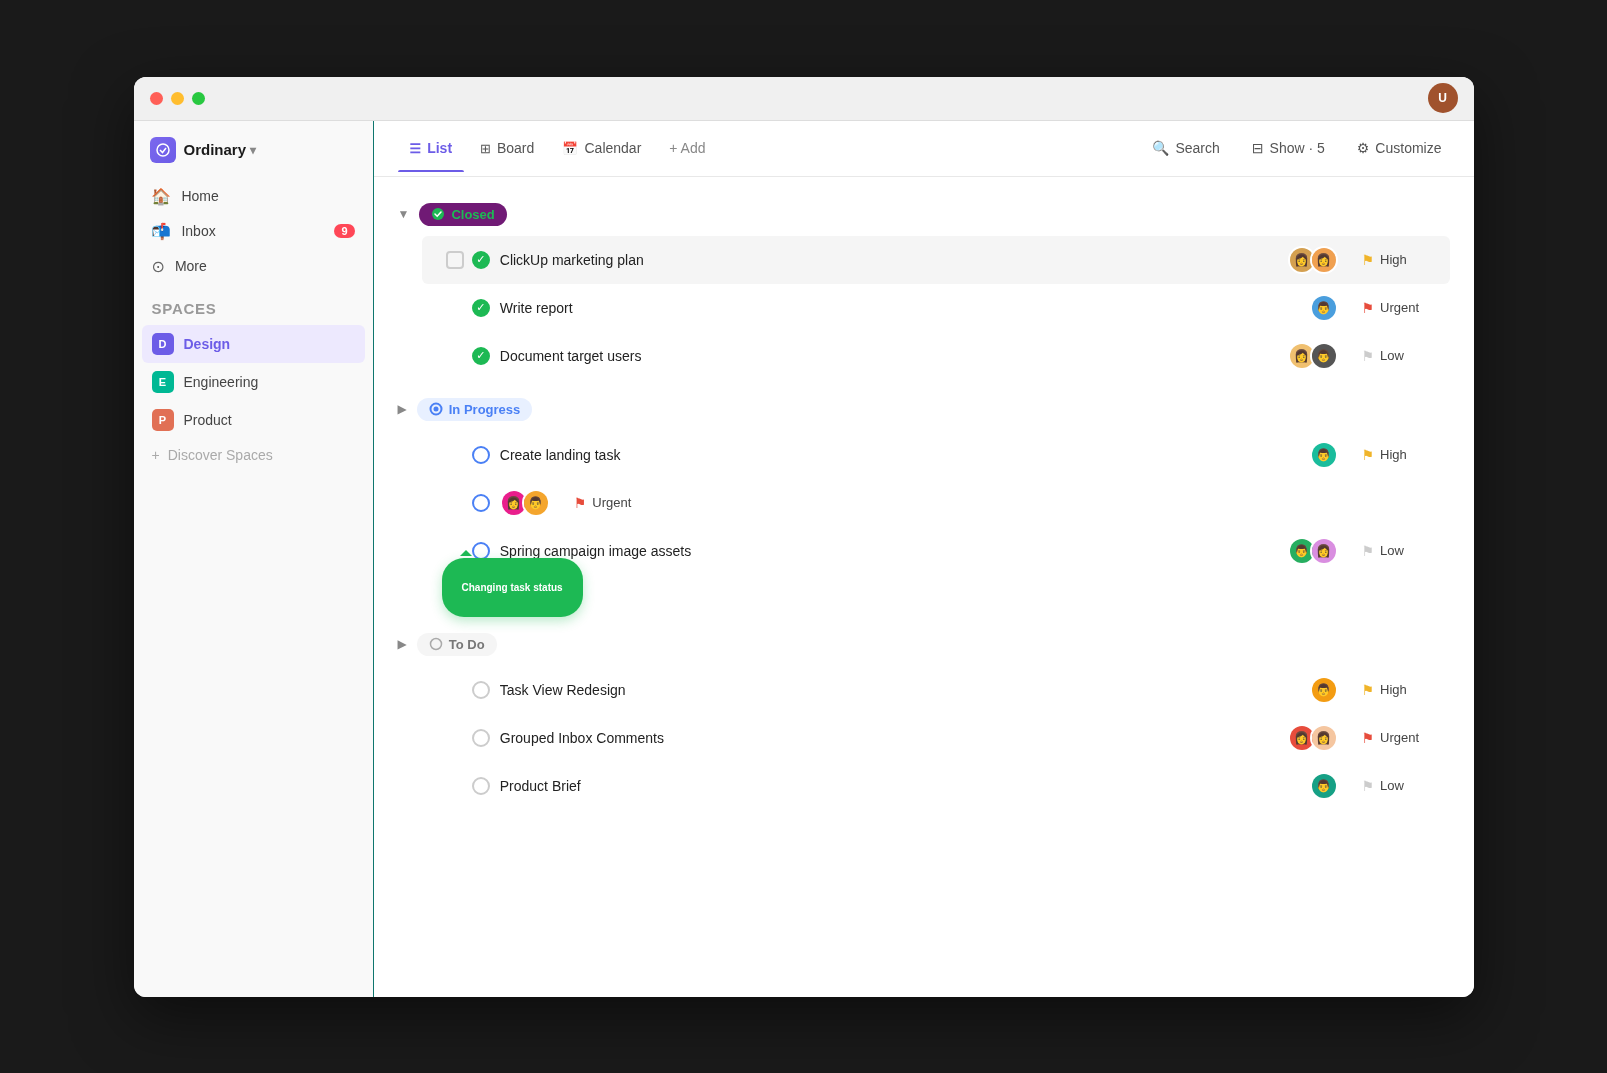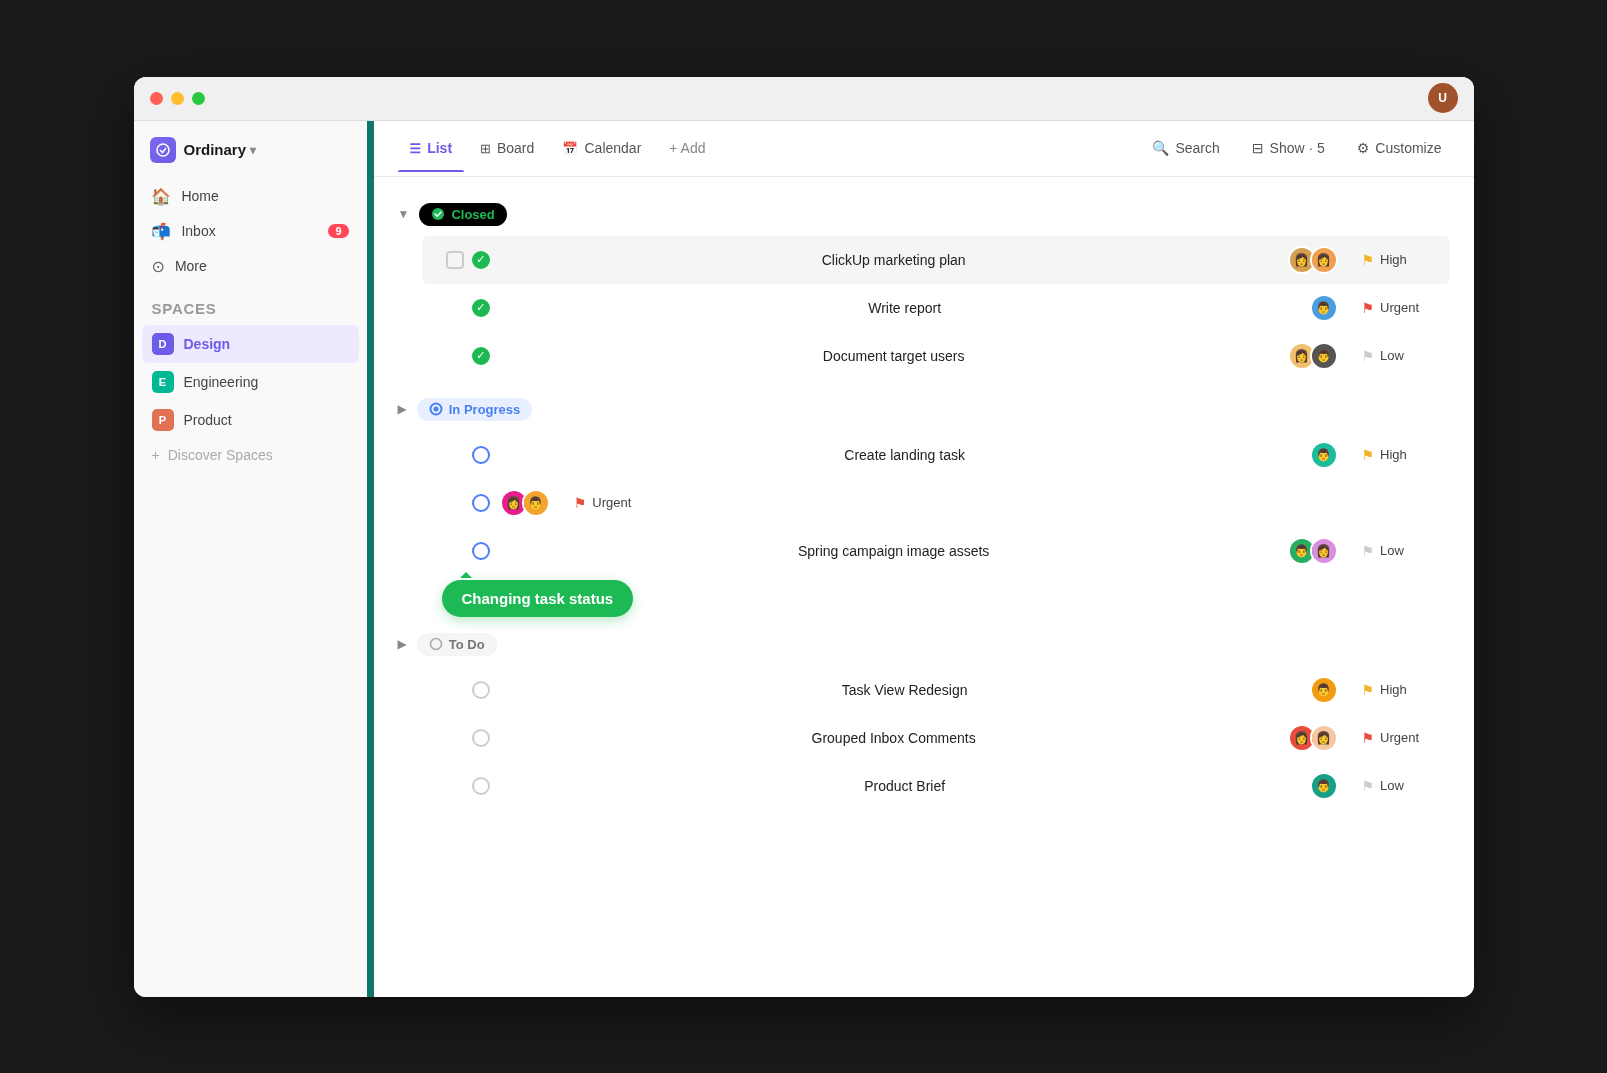--- a/index.html
+++ b/index.html
@@ -46,21 +46,21 @@
     .tl-green { background: #28c840; }
     .app-body {
       display: flex;
       flex: 1;
       overflow: hidden;
     }
     
     .sidebar {
       width: 240px;
       background: #f9f9f9;
-      border-right: 7px solid #0f766e;
+      border-right: 1px solid #0f766e;
       display: flex;
       flex-direction: column;
       padding: 16px 0;
       flex-shrink: 0;
     }
     .sidebar-logo {
       display: flex;
       align-items: center;
       gap: 8px;
       padding: 0 16px 16px;
@@ -240,21 +240,21 @@
     .status-badge {
       display: flex;
       align-items: center;
       gap: 6px;
       padding: 4px 12px;
       border-radius: 20px;
       font-size: 13px;
       font-weight: 600;
     }
     .status-closed {
-      background: #000000;
+      background: #701a75;
       color: #1db954;
     }
     .status-in-progress {
       background: #e8f0ff;
       color: #4a80f5;
     }
     .status-todo {
       background: #f5f5f5;
       color: #777;
     }
@@ -293,21 +293,20 @@
       font-size: 11px;
     }
     .task-checkbox.in-progress {
       border-color: #4a80f5;
       border-width: 2px;
     }
     .task-name {
       flex: 1;
       font-size: 14px;
       color: #222;
-      text-align: center;
     }
     .task-assignees {
       display: flex;
       margin-right: 24px;
     }
     .avatar {
       width: 28px;
       height: 28px;
       border-radius: 50%;
       border: 2px solid white;
@@ -338,23 +337,23 @@
       font-size: 14px;
     }
     .flag-high { color: #f0b429; }
     .flag-urgent { color: #e74c3c; }
     .flag-low { color: #ccc; }
     
     .tooltip {
       position: absolute;
       background: #1db954;
       color: white;
-      padding: 10px 20px;
+      padding: 24px 20px;
       border-radius: 22px;
-      font-size: 15px;
+      font-size: 10px;
       font-weight: 600;
       bottom: -42px;
       left: 20px;
       white-space: nowrap;
       z-index: 10;
       box-shadow: 0 4px 12px rgba(29,185,84,0.3);
     }
     .tooltip::before {
       content: '';
       position: absolute;

